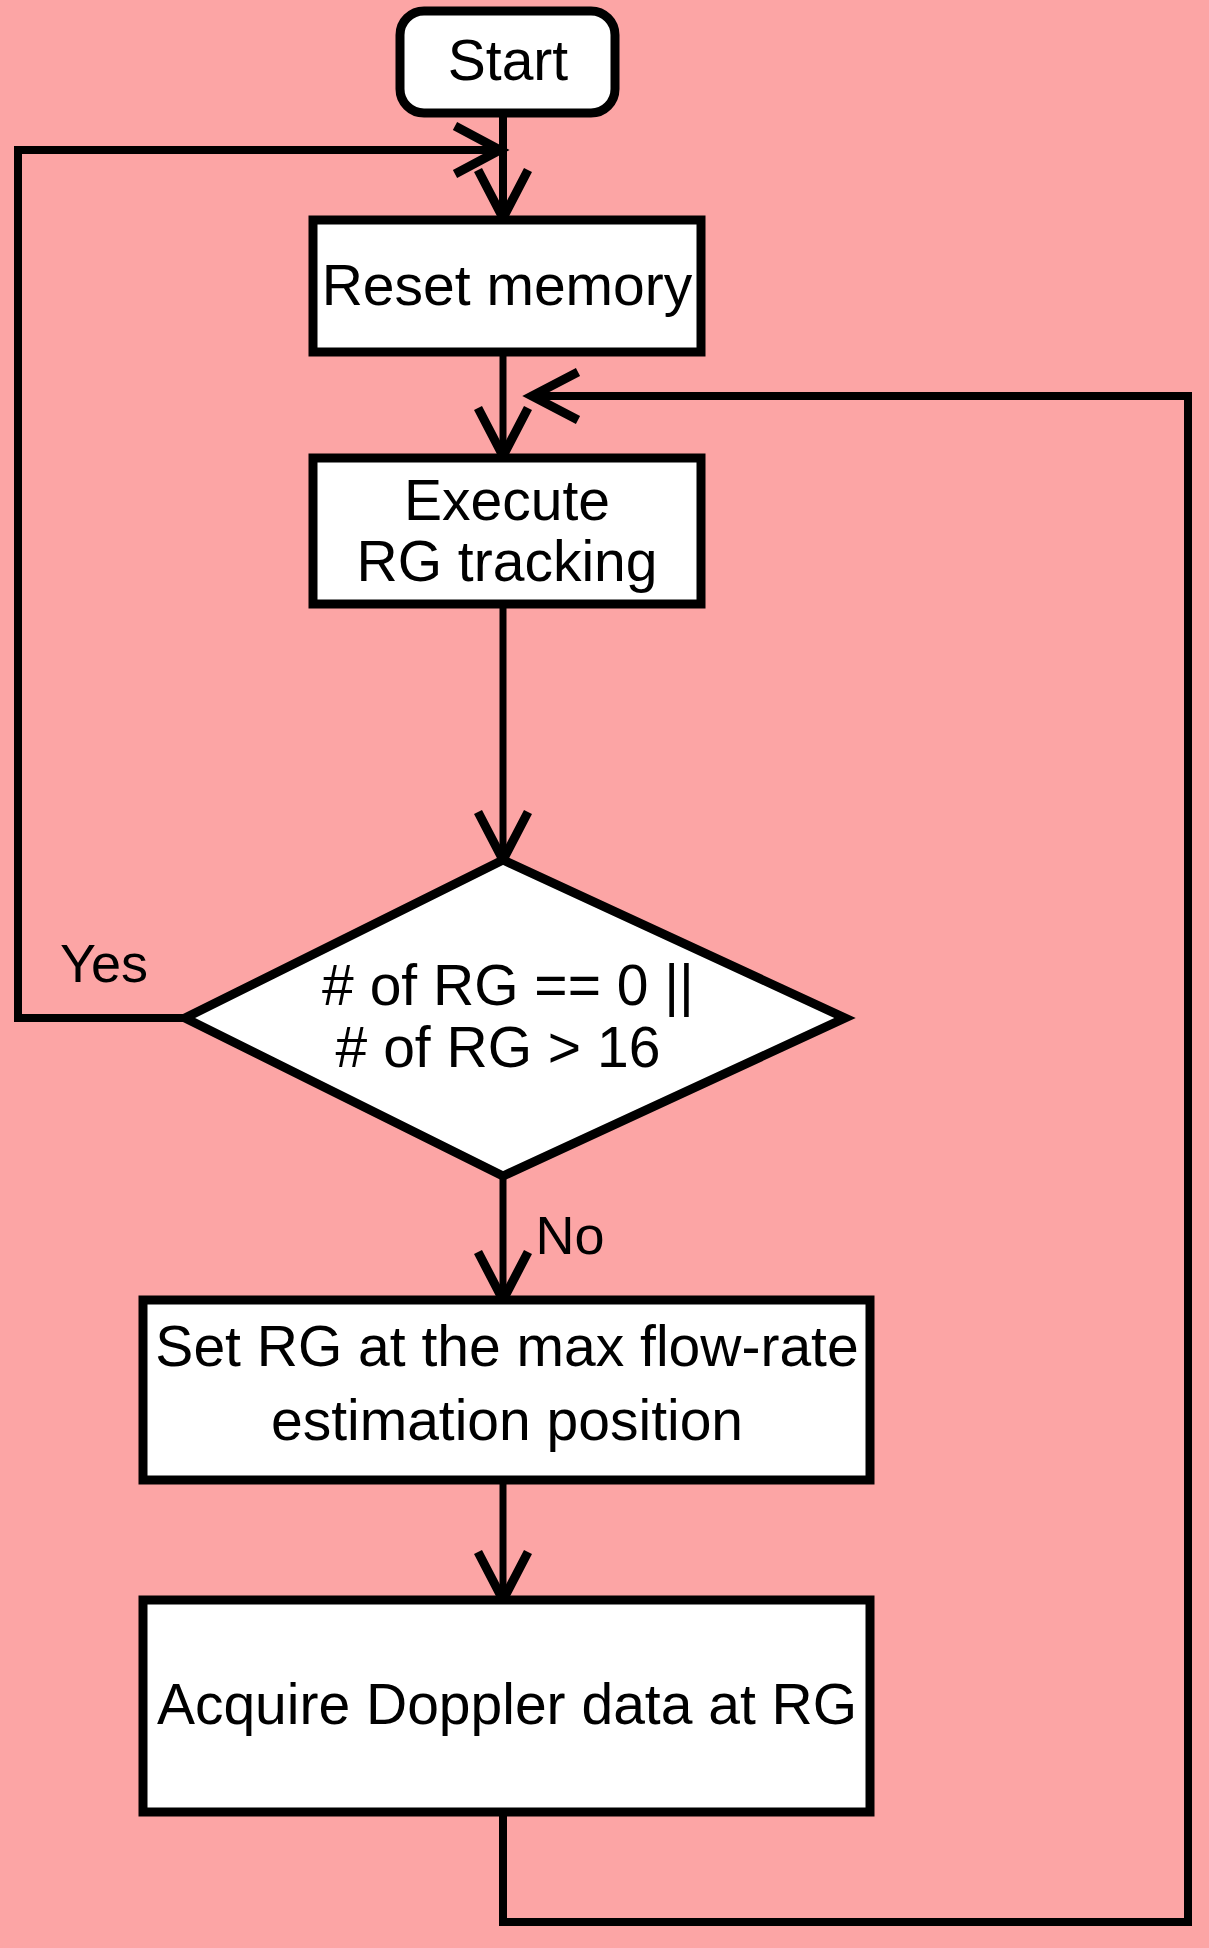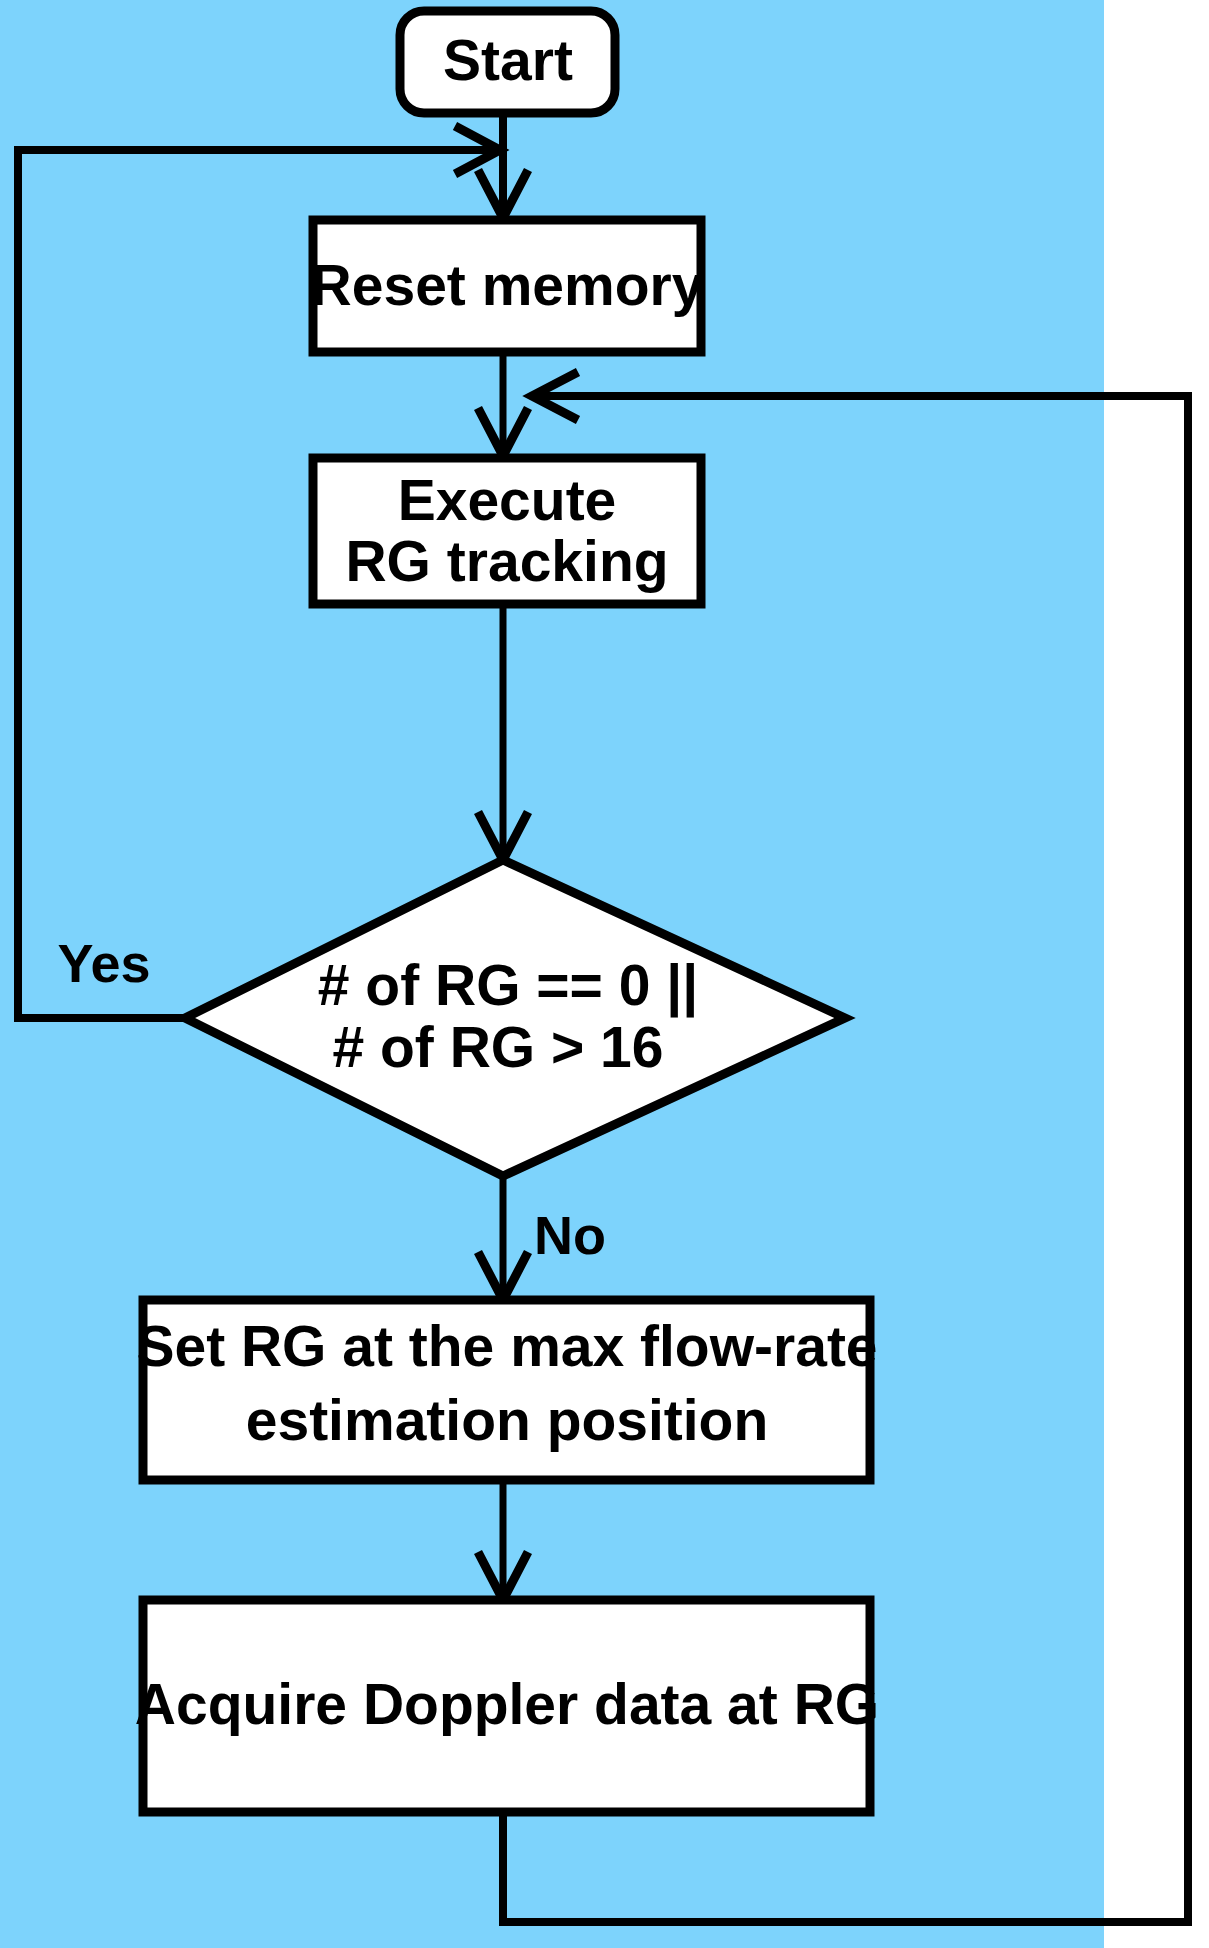--- a/index.html
+++ b/index.html
@@ -8,24 +8,23 @@
     background: #ffffff;
   }
   body {
     width: 1209px;
     height: 1948px;
     font-family: "Liberation Sans", sans-serif;
     overflow: hidden;
   }
   #flowchart-root {
     position: relative;
-    width: 1104px;
+    width: 1209px;
     height: 1948px;
-    background: #7dd3fc;
-    font-weight: bold;
+    background: #fca5a5;
   }
   svg#flow-svg {
     display: block;
     width: 1209px;
     height: 1948px;
   }
   .node-shape {
     fill: #ffffff;
     stroke: #000000;
     stroke-width: 9;

